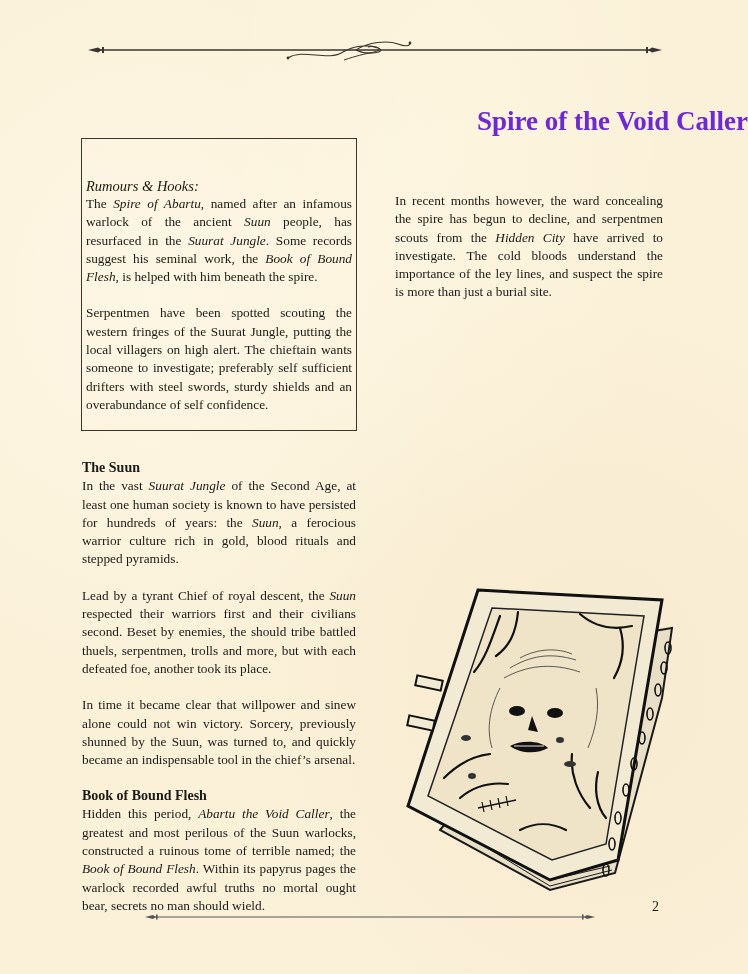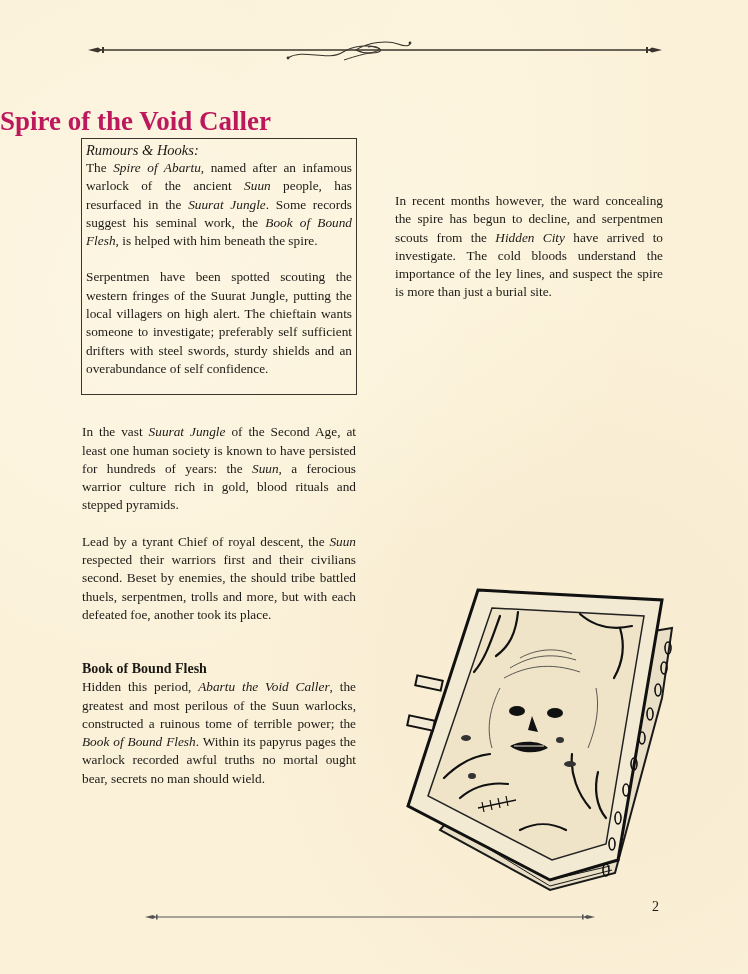--- a/index.html
+++ b/index.html
@@ -13,36 +13,36 @@
     font-family: "Liberation Serif", "DejaVu Serif", serif;
     color:#1c1a16;
   }
   .divider { position:absolute; }
   .divider svg { display:block; }
   #top-divider { left:88px; top:38px; }
   #bottom-divider { left:145px; top:912px; }
 
   .title {
     position:absolute; left:0; width:748px; top:86px;
-    text-align:left; font-size:27px; line-height:34px; color:#be185d;
+    text-align:right; font-size:27px; line-height:34px; color:#6d28d9;
   }
 
   .col { position:absolute; font-size:13.3px; line-height:18.3px; text-align:justify; }
   .col p { margin:0; }
   .col em { font-style:italic; }
   #left-col { left:82px; top:138px; width:274px; }
   #right-col { left:395px; top:138px; width:268px; }
 
   .hooks-box {
     border:1px solid #3a352d;
     padding:2px 4px 16px 4px;
     margin-left:-1px;
     width:266px;
   }
-  .hooks-title { font-style:italic; font-size:14.5px; line-height:18px; }
+  .hooks-title { font-style:italic; font-size:14.5px; line-height:18px;margin-top:36px; }
   .gap { height:18px; }
   .section-head { font-weight:bold; font-size:14px; line-height:18px; margin-top:0; }
 
   .book-illustration { position:absolute; left:400px; top:568px; }
   .page-number { position:absolute; left:652px; top:899px; font-size:14px; }
 </style>
 </head>
 <body>
 
 <div class="divider" id="top-divider">
@@ -63,27 +63,29 @@
 
 <div class="col" id="left-col">
   <div class="hooks-box">
     <div class="hooks-title">Rumours &amp; Hooks:</div>
     <p><span>The </span><em>Spire of Abartu</em><span>, named after an infamous warlock of the ancient </span><em>Suun</em><span> people, has resurfaced in the </span><em>Suurat Jungle</em><span>. Some records suggest his seminal work, the </span><em>Book of Bound Flesh</em><span>, is helped with him beneath the spire.</span></p>
     <div class="gap"></div>
     <p>Serpentmen have been spotted scouting the western fringes of the Suurat Jungle, putting the local villagers on high alert. The chieftain wants someone to investigate; preferably self sufficient drifters with steel swords, sturdy shields and an overabundance of self confidence.</p>
   </div>
 
   <div style="height:28px"></div>
+  <div class="section-head">The Suun</div>
   <p><span>In the vast </span><em>Suurat Jungle</em><span> of the Second Age, at least one human society is known to have persisted for hundreds of years: the </span><em>Suun</em><span>, a ferocious warrior culture rich in gold, blood rituals and stepped pyramids.</span></p>
   <div class="gap"></div>
   <p><span>Lead by a tyrant Chief of royal descent, the </span><em>Suun</em><span> respected their warriors first and their civilians second. Beset by enemies, the should tribe battled thuels, serpentmen, trolls and more, but with each defeated foe, another took its place.</span></p>
   <div class="gap"></div>
+  <p>In time it became clear that willpower and sinew alone could not win victory. Sorcery, previously shunned by the Suun, was turned to, and quickly became an indispensable tool in the chief’s arsenal.</p>
   <div class="gap"></div>
   <div class="section-head">Book of Bound Flesh</div>
-  <p><span>Hidden this period, </span><em>Abartu the Void Caller</em><span>, the greatest and most perilous of the Suun warlocks, constructed a ruinous tome of terrible power; the </span><em>Book of Bound Flesh</em><span>. Within its papyrus pages the warlock recorded awful truths no mortal ought bear, secrets no man should wield.</span></p>
+  <p><span>Hidden this period, </span><em>Abartu the Void Caller</em><span>, the greatest and most perilous of the Suun warlocks, constructed a ruinous tome of terrible named; the </span><em>Book of Bound Flesh</em><span>. Within its papyrus pages the warlock recorded awful truths no mortal ought bear, secrets no man should wield.</span></p>
 </div>
 
 <div class="col" id="right-col">
   <div class="gap"></div>
   <div class="gap"></div>
   <div class="gap"></div>
   <p><span>In recent months however, the ward concealing the spire has begun to decline, and serpentmen scouts from the </span><em>Hidden City</em><span> have arrived to investigate. The cold bloods understand the importance of the ley lines, and suspect the spire is more than just a burial site.</span></p>
 </div>
 
 <div class="book-illustration">

